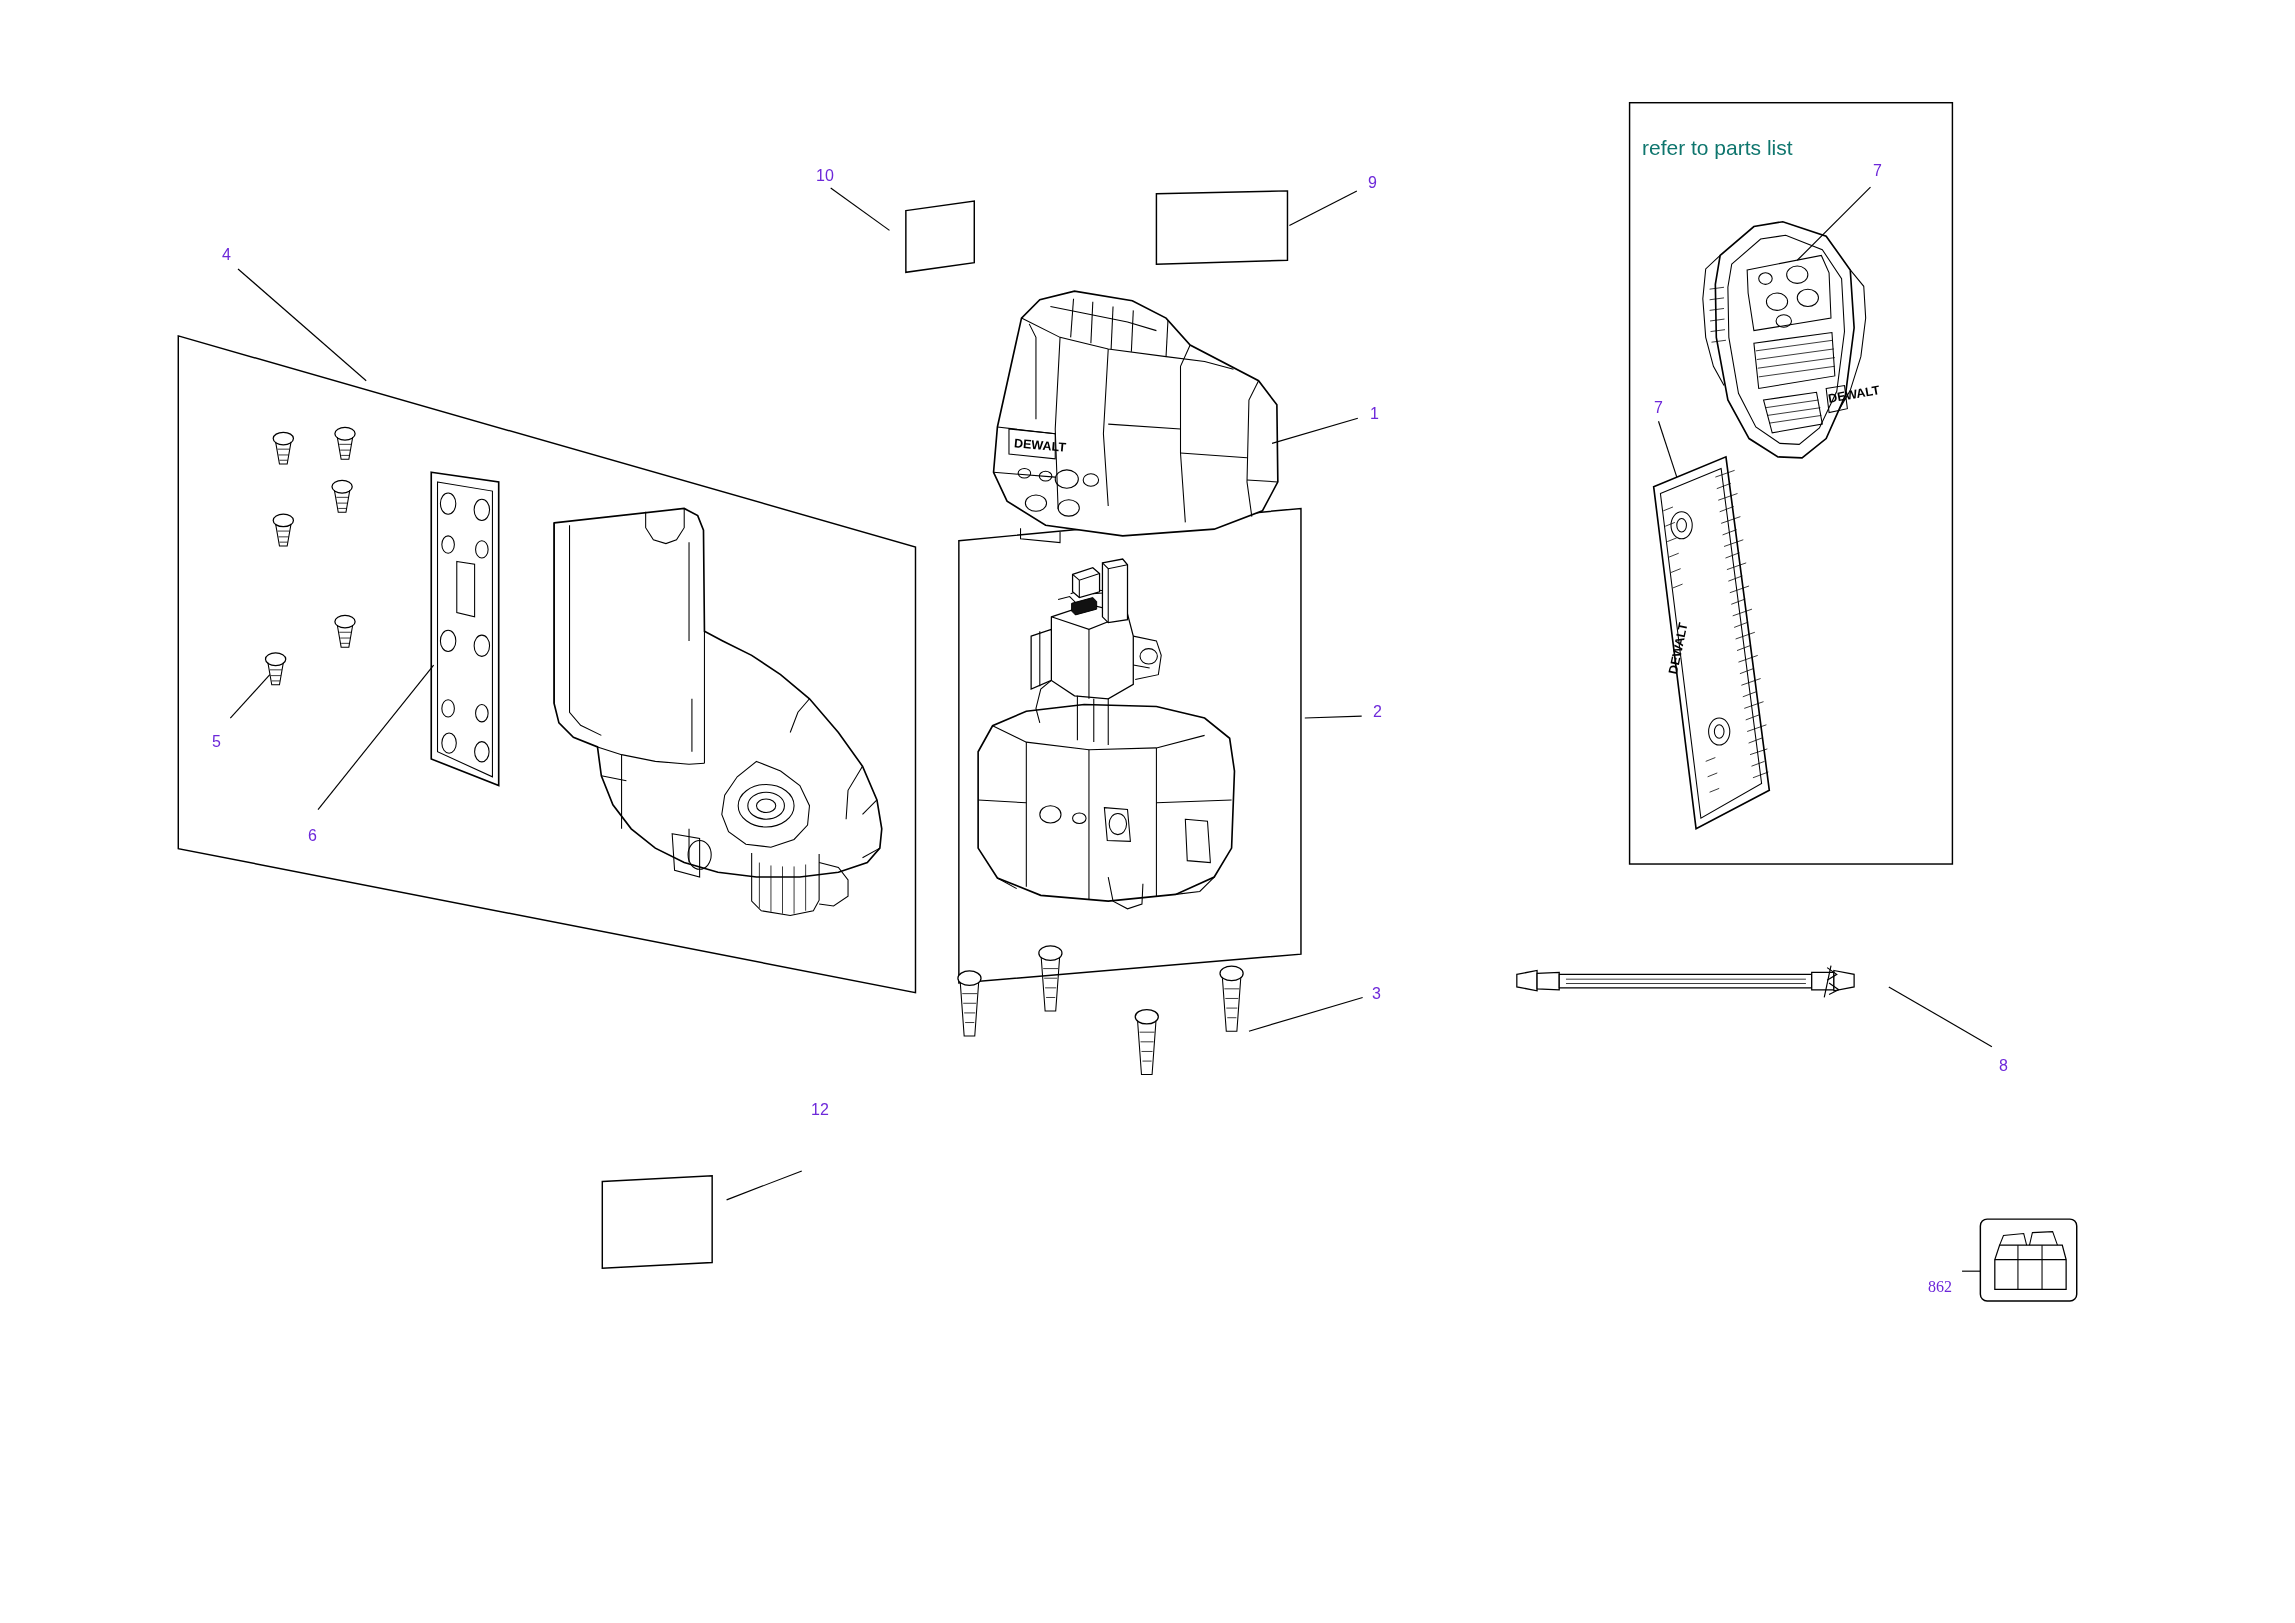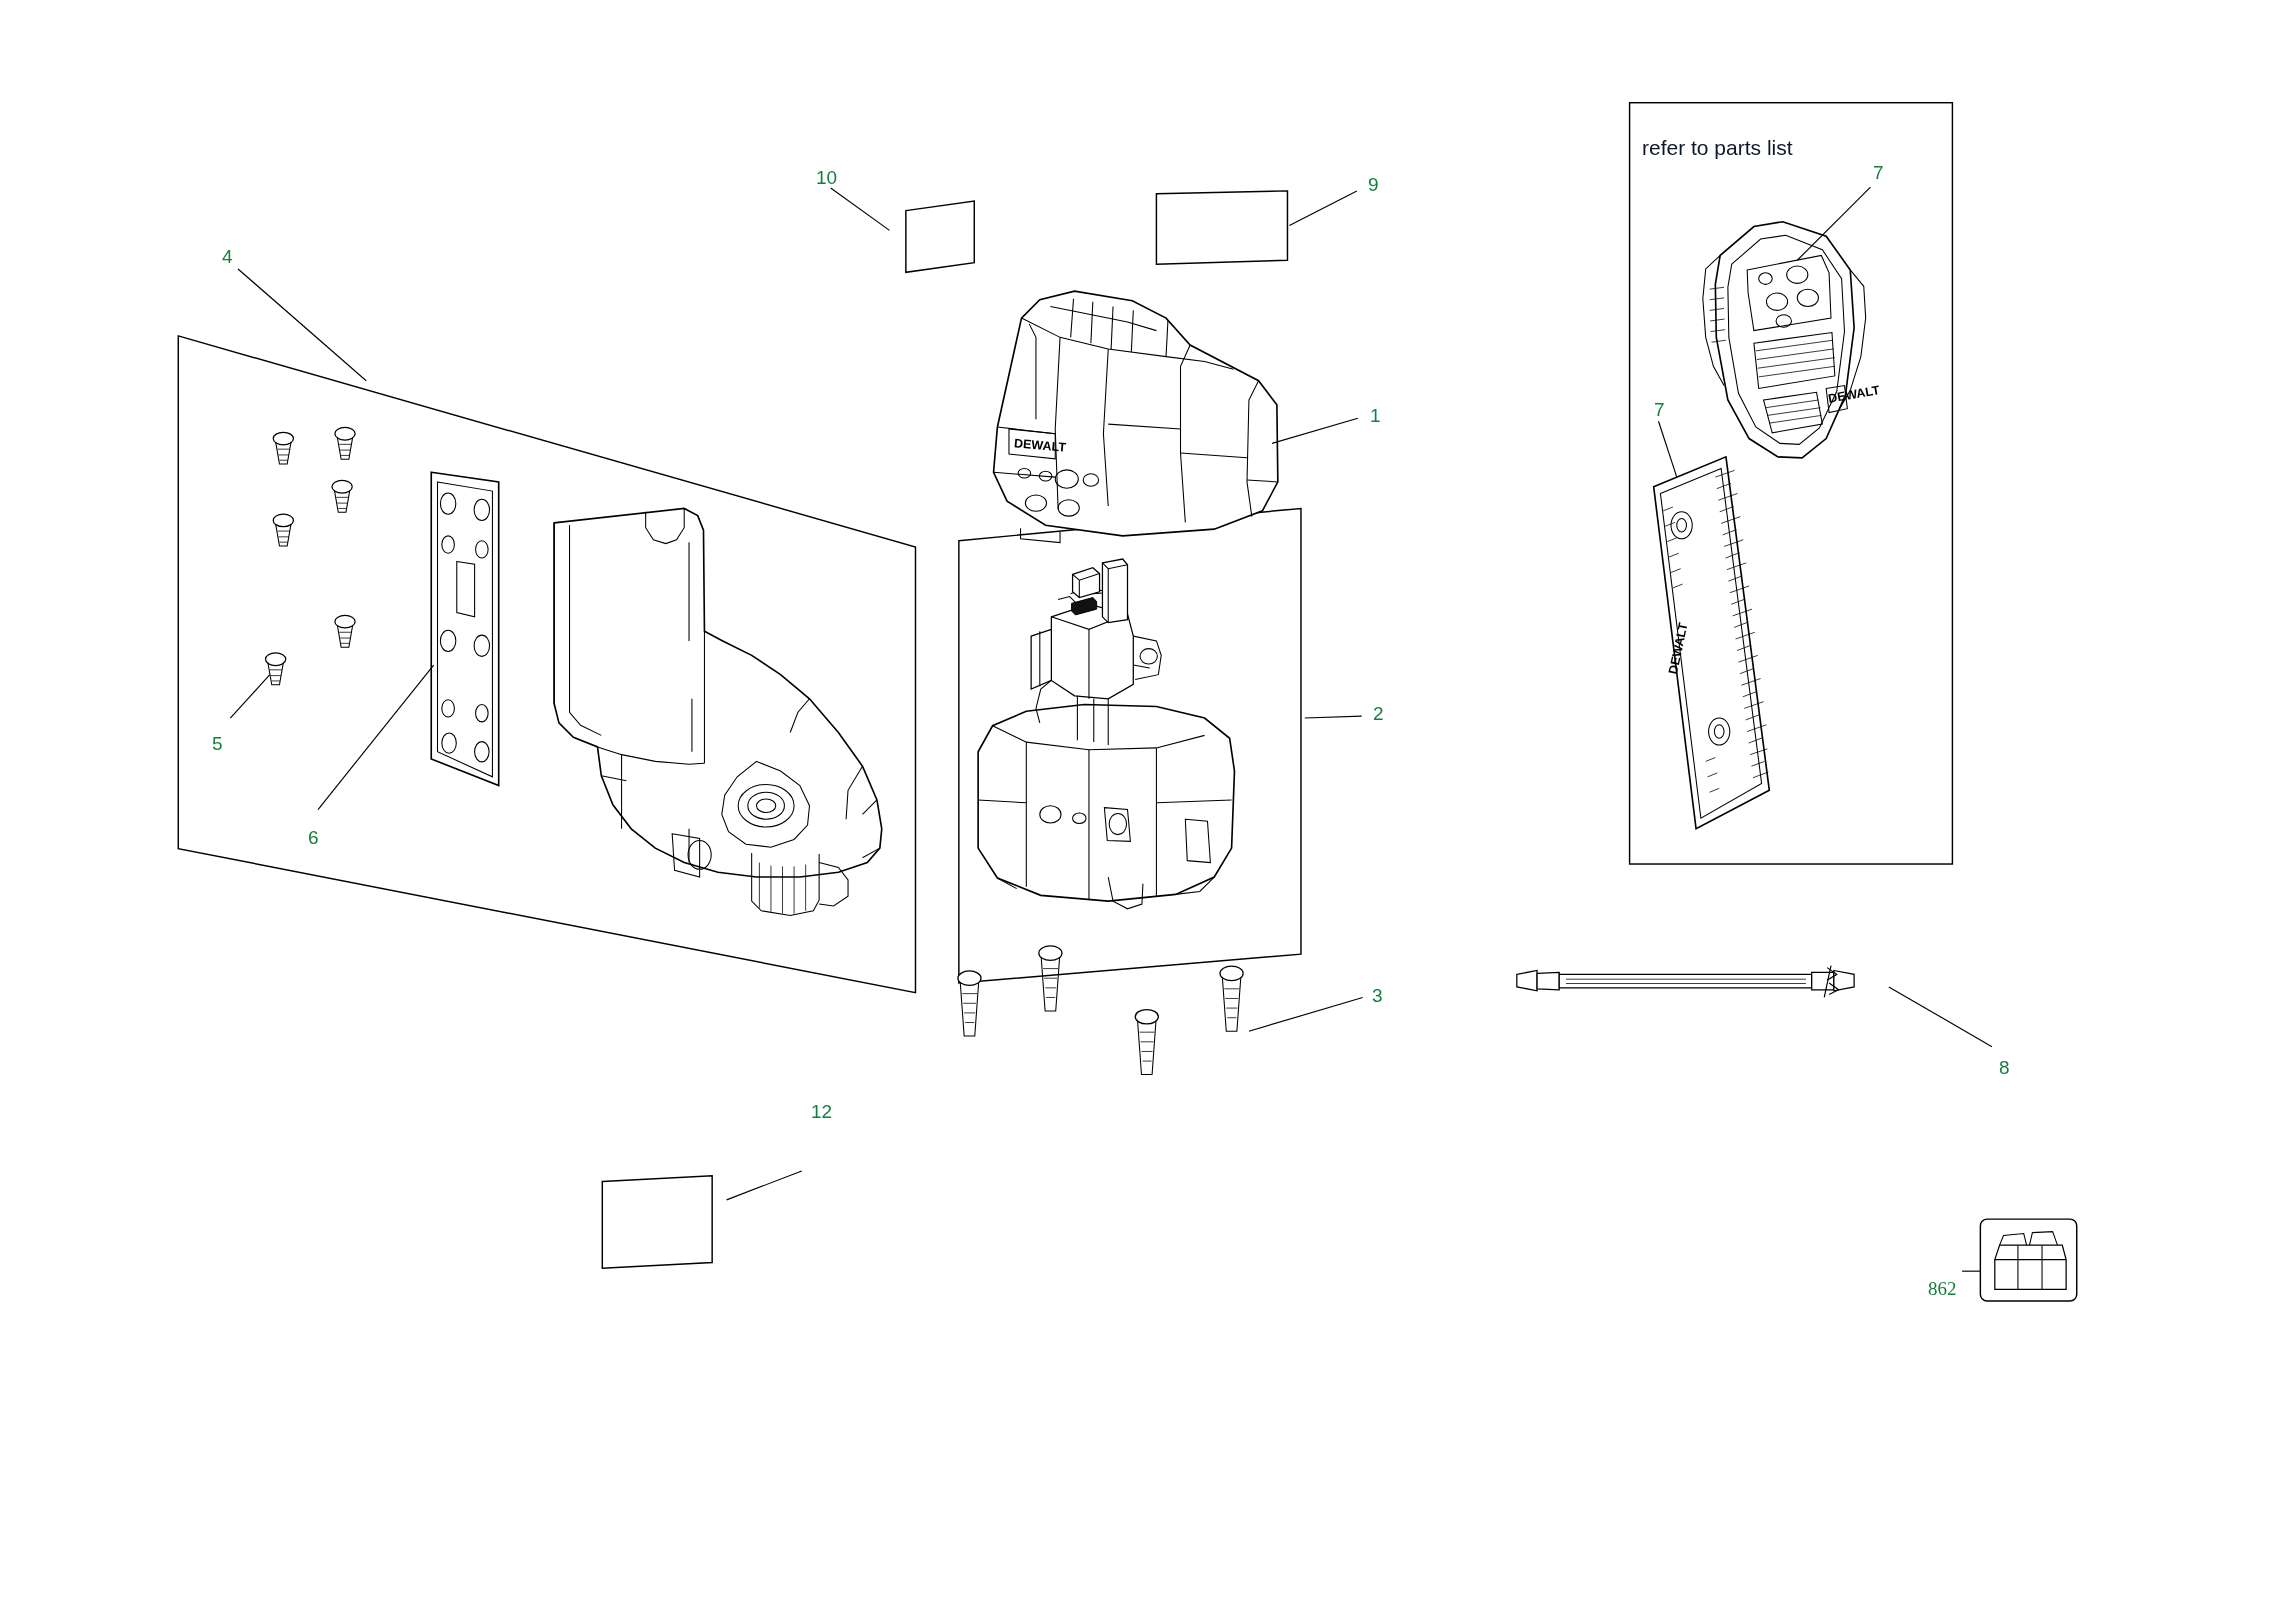--- a/index.html
+++ b/index.html
@@ -13,30 +13,30 @@
   #sheet {
     position: relative;
     width: 2295px;
     height: 1623px;
     background: #ffffff;
     overflow: hidden;
   }
   .callout {
     position: absolute;
     font-family: "Liberation Sans", sans-serif;
-    font-size: 19px;
-    color: #15803d;
+    font-size: 16px;
+    color: #6d28d9;
     white-space: nowrap;
     line-height: 1;
   }
   .note-text {
     position: absolute;
     font-family: "Liberation Sans", sans-serif;
     font-size: 21px;
-    color: #0f172a;
+    color: #0f766e;
     white-space: nowrap;
     line-height: 1;
   }
   svg.layer {
     position: absolute;
     left: 0;
     top: 0;
     width: 2295px;
     height: 1623px;
   }

